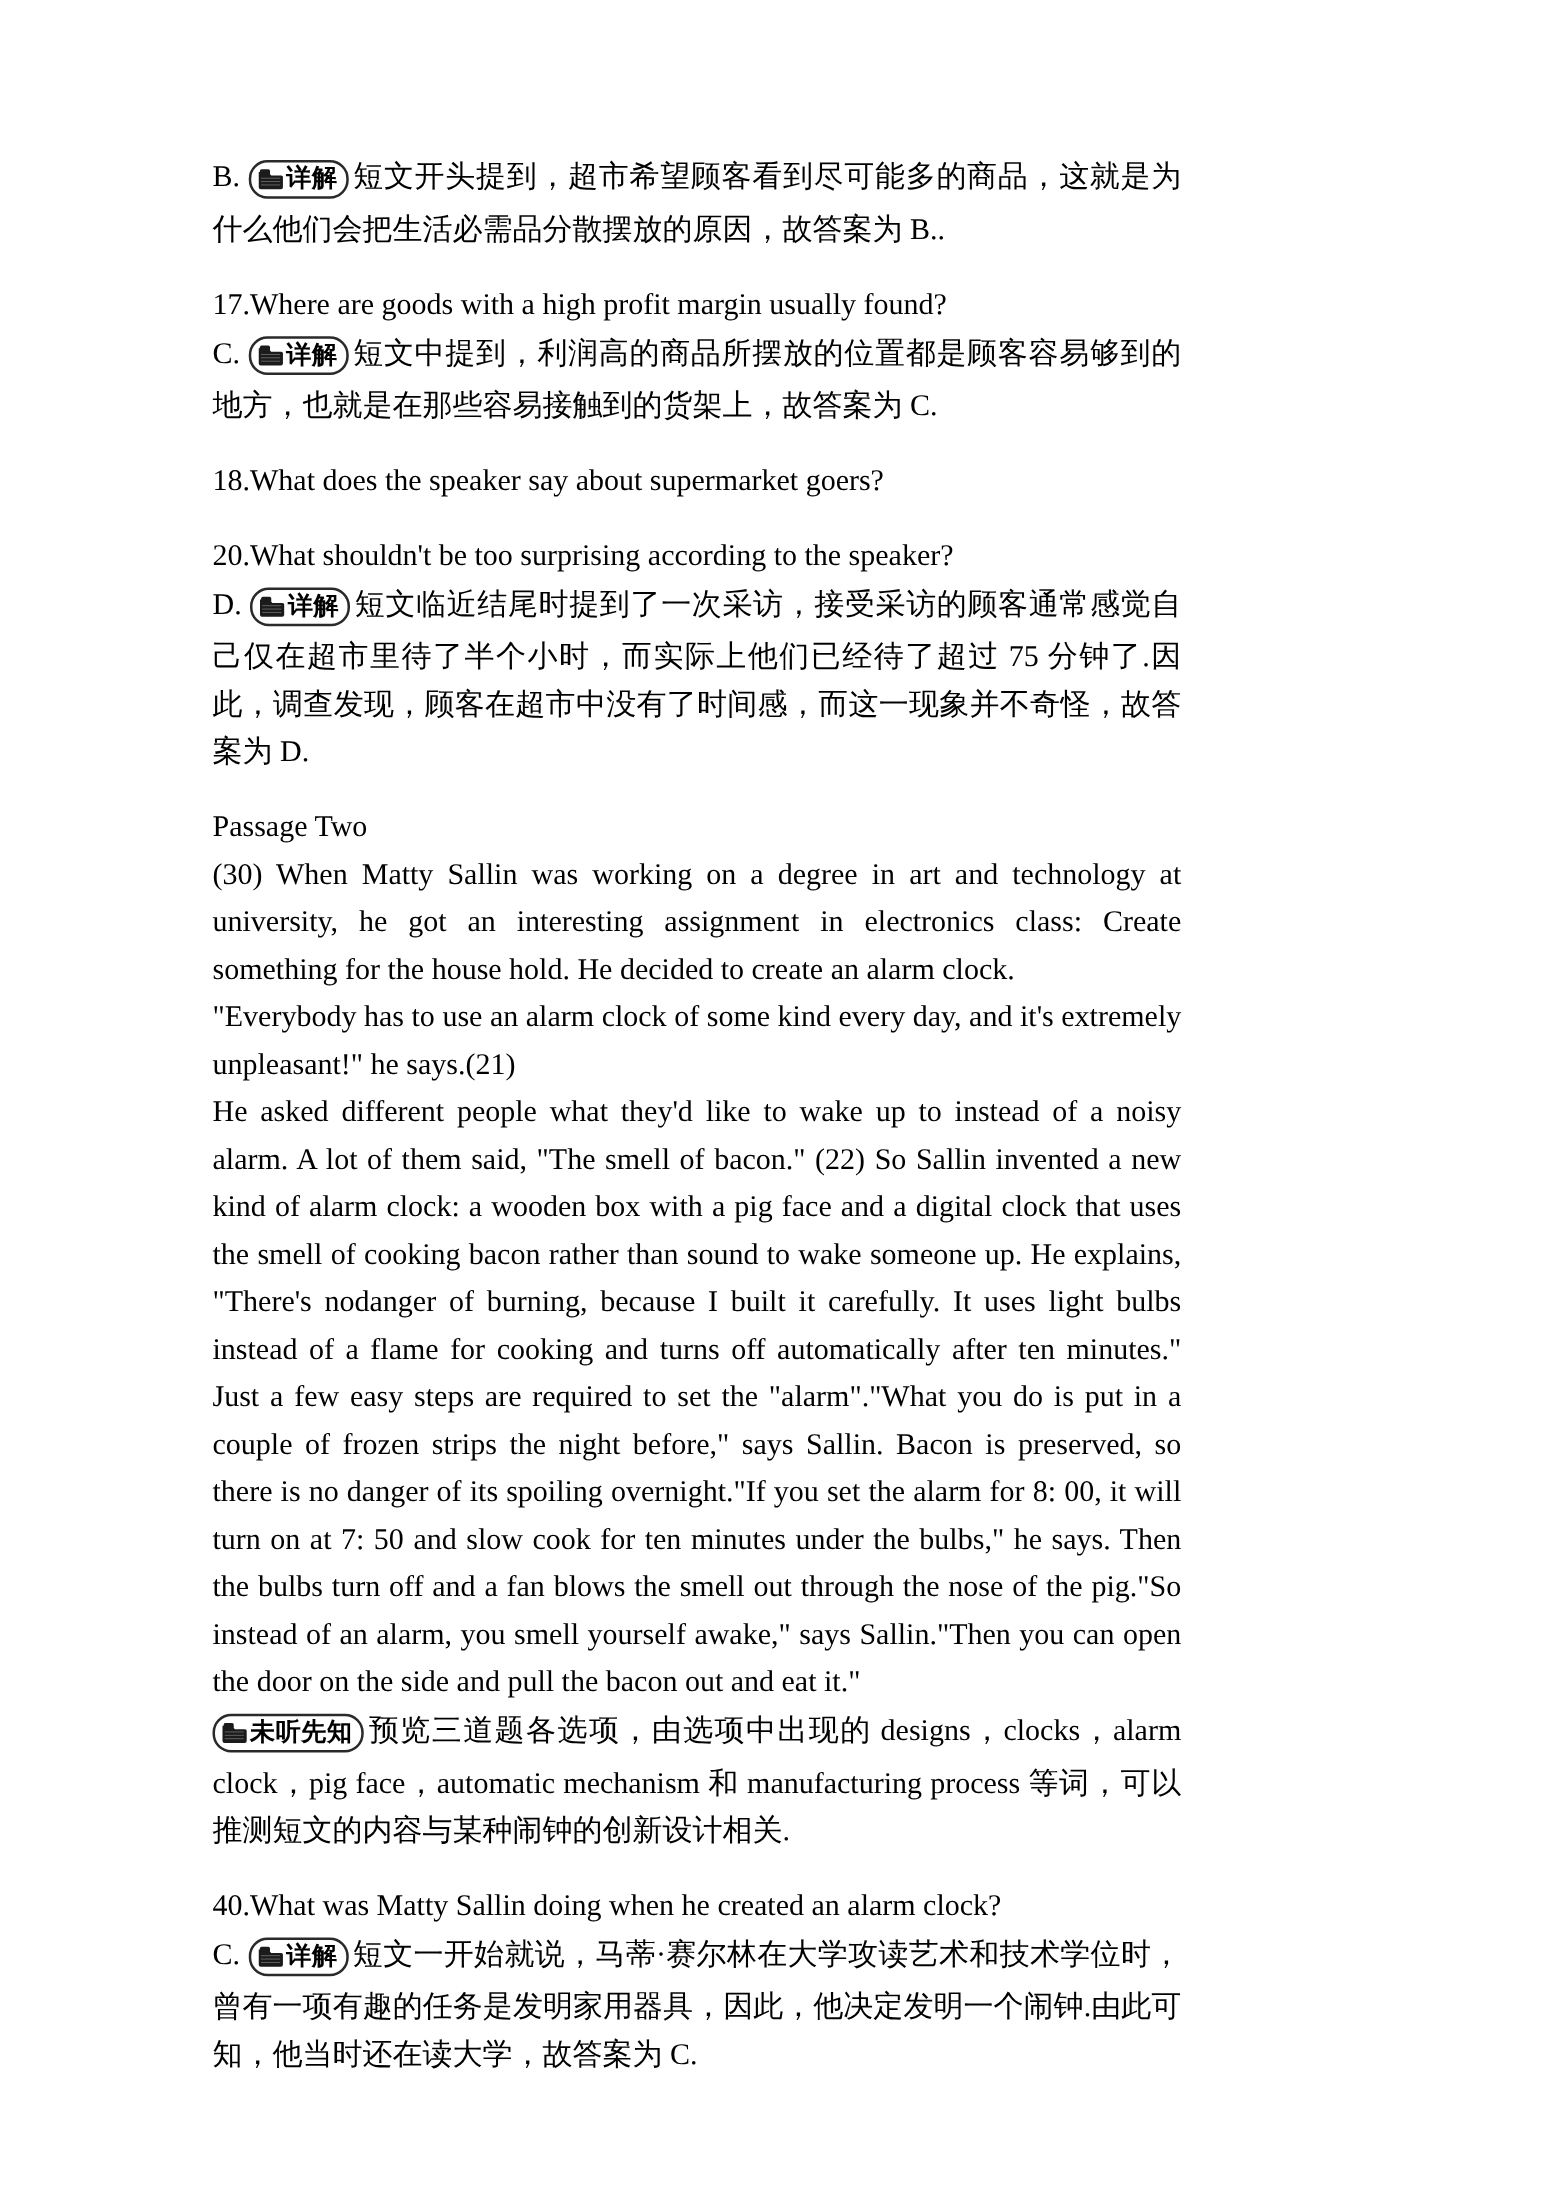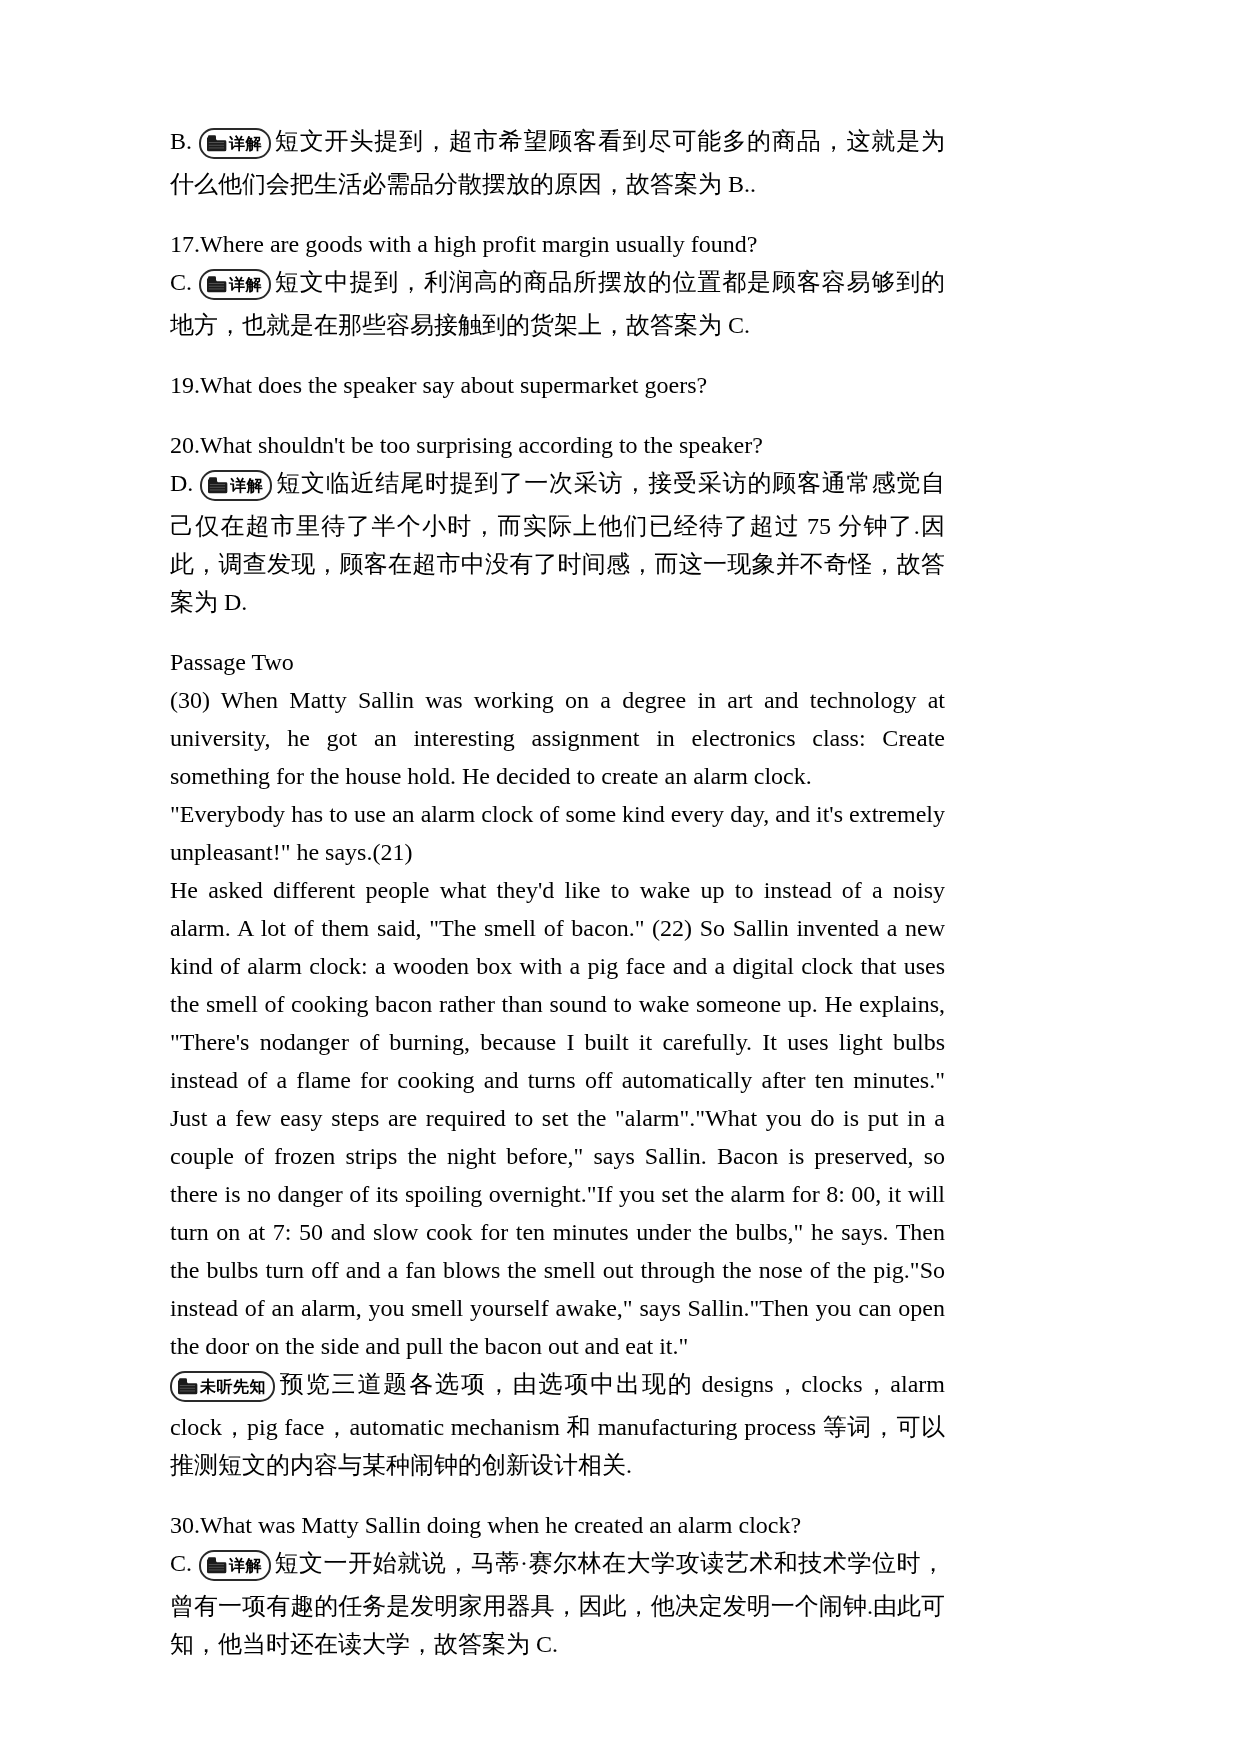--- a/index.html
+++ b/index.html
@@ -38,21 +38,21 @@
   .letter {
     margin-right: 2px;
   }
   .badge {
     display: inline-block;
     border: 2px solid #2a2a2a;
     border-radius: 15px;
     padding: 0 7px 0 4px;
     margin: 6px 3px 6px 5px;
     font-weight: 700;
-    font-size: 16px;
+    font-size: 20px;
     line-height: 27px;
     vertical-align: middle;
     white-space: nowrap;
     background: #ffffff;
   }
   .badge-first {
     margin-left: 0;
   }
   .badge-icon {
     vertical-align: -3px;
@@ -74,21 +74,21 @@
         </svg><span class="badge-label">详解</span></span><span class="body-text">短文开头提到，超市希望顾客看到尽可能多的商品，这就是为什么他们会把生活必需品分散摆放的原因，故答案为 B..</span></p>
 
   <p class="question">17.Where are goods with a high profit margin usually found?</p>
 
   <p class="answer"><span class="letter">C.</span><span class="badge"><svg class="badge-icon" width="22" height="18" viewBox="0 0 24 20">
           <rect x="3" y="1.5" width="9" height="5" rx="1.5" fill="#1b1b1b"></rect>
           <path d="M2 4 h8.5 l2.5 3 H22 a1.5 1.5 0 0 1 1.5 1.5 v9 a1.8 1.8 0 0 1 -1.8 1.8 H3.8 A1.8 1.8 0 0 1 2 17.5 Z" fill="#1b1b1b"></path>
           <path d="M4 9.5 h17 M4 12.5 h17 M4 15.5 h17" stroke="#6a6a6a" stroke-width="0.8"></path>
         </svg><span class="badge-label">详解</span></span><span class="body-text">短文中提到，利润高的商品所摆放的位置都是顾客容易够到的地方，也就是在那些容易接触到的货架上，故答案为 C.</span></p>
 
-  <p class="question">19.What does the speaker say about supermarket goers?</p>
+  <p class="question">18.What does the speaker say about supermarket goers?</p>
 
 
   <p class="question">20.What shouldn't be too surprising according to the speaker?</p>
 
   <p class="answer"><span class="letter">D.</span><span class="badge"><svg class="badge-icon" width="22" height="18" viewBox="0 0 24 20">
           <rect x="3" y="1.5" width="9" height="5" rx="1.5" fill="#1b1b1b"></rect>
           <path d="M2 4 h8.5 l2.5 3 H22 a1.5 1.5 0 0 1 1.5 1.5 v9 a1.8 1.8 0 0 1 -1.8 1.8 H3.8 A1.8 1.8 0 0 1 2 17.5 Z" fill="#1b1b1b"></path>
           <path d="M4 9.5 h17 M4 12.5 h17 M4 15.5 h17" stroke="#6a6a6a" stroke-width="0.8"></path>
         </svg><span class="badge-label">详解</span></span><span class="body-text">短文临近结尾时提到了一次采访，接受采访的顾客通常感觉自己仅在超市里待了半个小时，而实际上他们已经待了超过 75 分钟了.因此，调查发现，顾客在超市中没有了时间感，而这一现象并不奇怪，故答案为 D.</span></p>
 
@@ -97,21 +97,21 @@
   <p class="para">(30) When Matty Sallin was working on a degree in art and technology at university, he got an interesting assignment in electronics class: Create something for the house hold. He decided to create an alarm clock.</p>
   <p class="para">"Everybody has to use an alarm clock of some kind every day, and it's extremely unpleasant!" he says.(21)</p>
   <p class="para">He asked different people what they'd like to wake up to instead of a noisy alarm. A lot of them said, "The smell of bacon." (22) So Sallin invented a new kind of alarm clock: a wooden box with a pig face and a digital clock that uses the smell of cooking bacon rather than sound to wake someone up. He explains, "There's nodanger of burning, because I built it carefully. It uses light bulbs instead of a flame for cooking and turns off automatically after ten minutes." Just a few easy steps are required to set the "alarm"."What you do is put in a couple of frozen strips the night before," says Sallin. Bacon is preserved, so there is no danger of its spoiling overnight."If you set the alarm for 8: 00, it will turn on at 7: 50 and slow cook for ten minutes under the bulbs," he says. Then the bulbs turn off and a fan blows the smell out through the nose of the pig."So instead of an alarm, you smell yourself awake," says Sallin."Then you can open the door on the side and pull the bacon out and eat it."</p>
 
   <p class="tip"><span class="badge badge-first"><svg class="badge-icon" width="22" height="18" viewBox="0 0 24 20">
           <rect x="3" y="1.5" width="9" height="5" rx="1.5" fill="#1b1b1b"></rect>
           <path d="M2 4 h8.5 l2.5 3 H22 a1.5 1.5 0 0 1 1.5 1.5 v9 a1.8 1.8 0 0 1 -1.8 1.8 H3.8 A1.8 1.8 0 0 1 2 17.5 Z" fill="#1b1b1b"></path>
           <path d="M4 9.5 h17 M4 12.5 h17 M4 15.5 h17" stroke="#6a6a6a" stroke-width="0.8"></path>
         </svg><span class="badge-label">未听先知</span></span><span class="body-text">预览三道题各选项，由选项中出现的 designs，clocks，alarm clock，pig face，automatic mechanism 和 manufacturing process 等词，可以推测短文的内容与某种闹钟的创新设计相关.</span></p>
 
-  <p class="question">30.What was Matty Sallin doing when he created an alarm clock?</p>
+  <p class="question">40.What was Matty Sallin doing when he created an alarm clock?</p>
 
   <p class="answer"><span class="letter">C.</span><span class="badge"><svg class="badge-icon" width="22" height="18" viewBox="0 0 24 20">
           <rect x="3" y="1.5" width="9" height="5" rx="1.5" fill="#1b1b1b"></rect>
           <path d="M2 4 h8.5 l2.5 3 H22 a1.5 1.5 0 0 1 1.5 1.5 v9 a1.8 1.8 0 0 1 -1.8 1.8 H3.8 A1.8 1.8 0 0 1 2 17.5 Z" fill="#1b1b1b"></path>
           <path d="M4 9.5 h17 M4 12.5 h17 M4 15.5 h17" stroke="#6a6a6a" stroke-width="0.8"></path>
         </svg><span class="badge-label">详解</span></span><span class="body-text">短文一开始就说，马蒂·赛尔林在大学攻读艺术和技术学位时，曾有一项有趣的任务是发明家用器具，因此，他决定发明一个闹钟.由此可知，他当时还在读大学，故答案为 C.</span></p>
 
 </div>
 
 </body></html>

